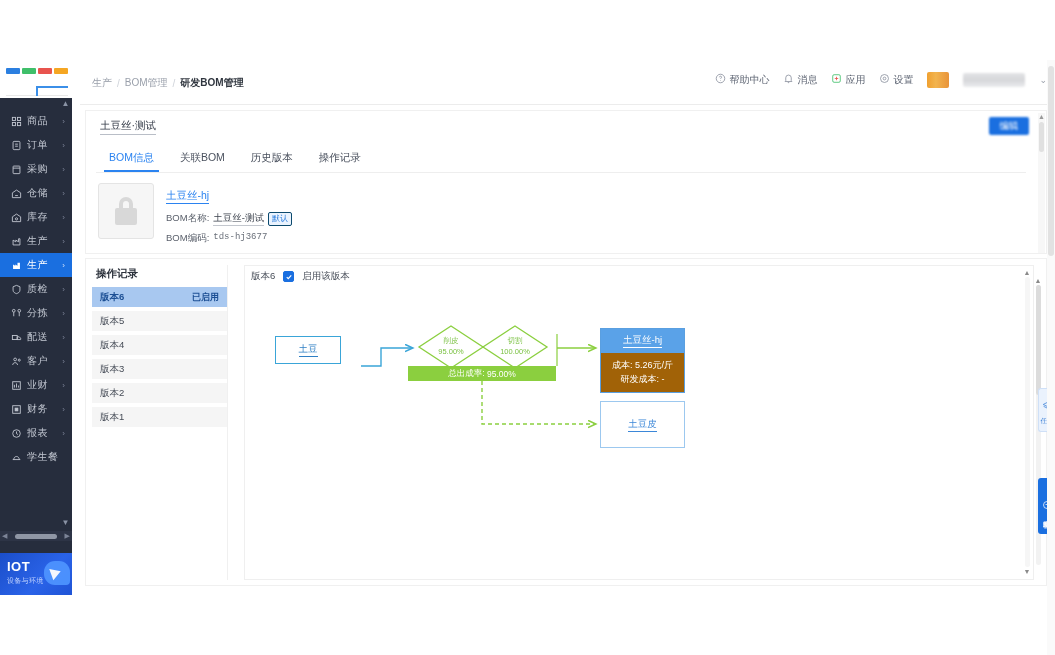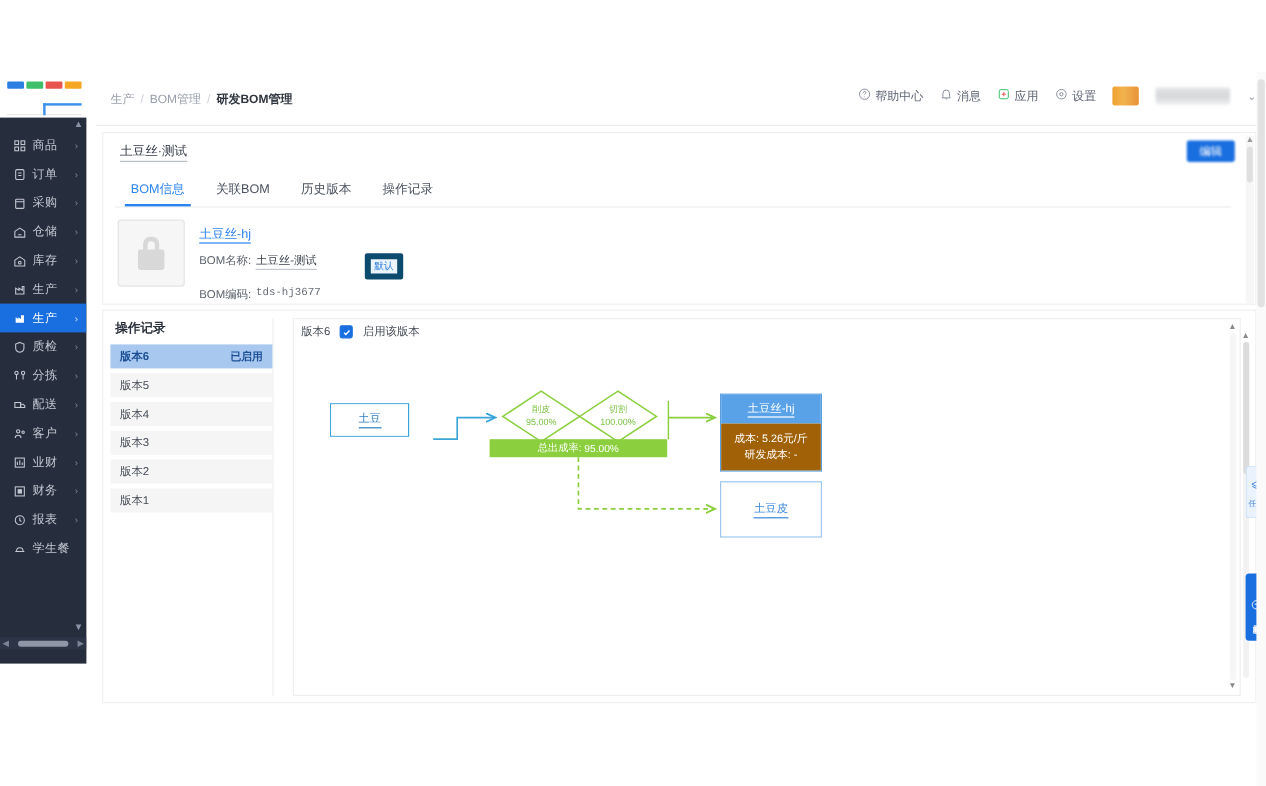--- a/index.html
+++ b/index.html
@@ -239,22 +239,22 @@
   .prod-name {
     font-size: 10.5px; color: #2b83f0;
     border-bottom: 1px solid #2b83f0;
     display: inline-block; padding-bottom: 0px;
     margin-bottom: 8px; cursor: pointer;
   }
   .prod-row { font-size: 9.5px; color: #5b616c; margin-bottom: 6px; display: flex; align-items: flex-start; gap: 4px; }
   .prod-row .val { color: #3b414c; border-bottom: 1px solid #c3c7ce; }
   .badge-default {
     display: inline-block;
-    border: 5px solid #0c4a6e; background: #eaf3fe; color: #2f7fdc;
-    font-size: 8px; padding: 0px 3px; border-radius: 2px; line-height: 12px; margin-left: 36px;
+    border: 1px solid #0c4a6e; background: #eaf3fe; color: #2f7fdc;
+    font-size: 8px; padding: 0px 3px; border-radius: 2px; line-height: 12px;
   }
   .prod-row .mono { font-family: "Liberation Mono","DejaVu Sans Mono",monospace; font-size: 9px; color: #6a707a; }
 
   
   .panel-bottom {
     position: absolute; left: 85px; top: 258px;
     width: 962px; height: 328px;
     background: #ffffff;
     border: 1px solid #f0f0f0;
   }
@@ -612,20 +612,25 @@
     </div>
 
     <div class="side-vdown">▼</div>
     <div class="side-hscroll">
       <span class="hs-arrow">◀</span>
       <span class="hs-bar"></span>
       <span class="hs-arrow">▶</span>
     </div>
   </div>
 
+  <div class="iot-banner">
+    <div class="iot-cloud"></div>
+    <div class="iot-title">IOT</div>
+    <div class="iot-sub">设备与环境</div>
+  </div>
 
   <div class="header">
     <div class="breadcrumb">
       <span>生产</span>
       <span class="sep">/</span>
       <span>BOM管理</span>
       <span class="sep">/</span>
       <span class="crumb-last">研发BOM管理</span>
     </div>
 

